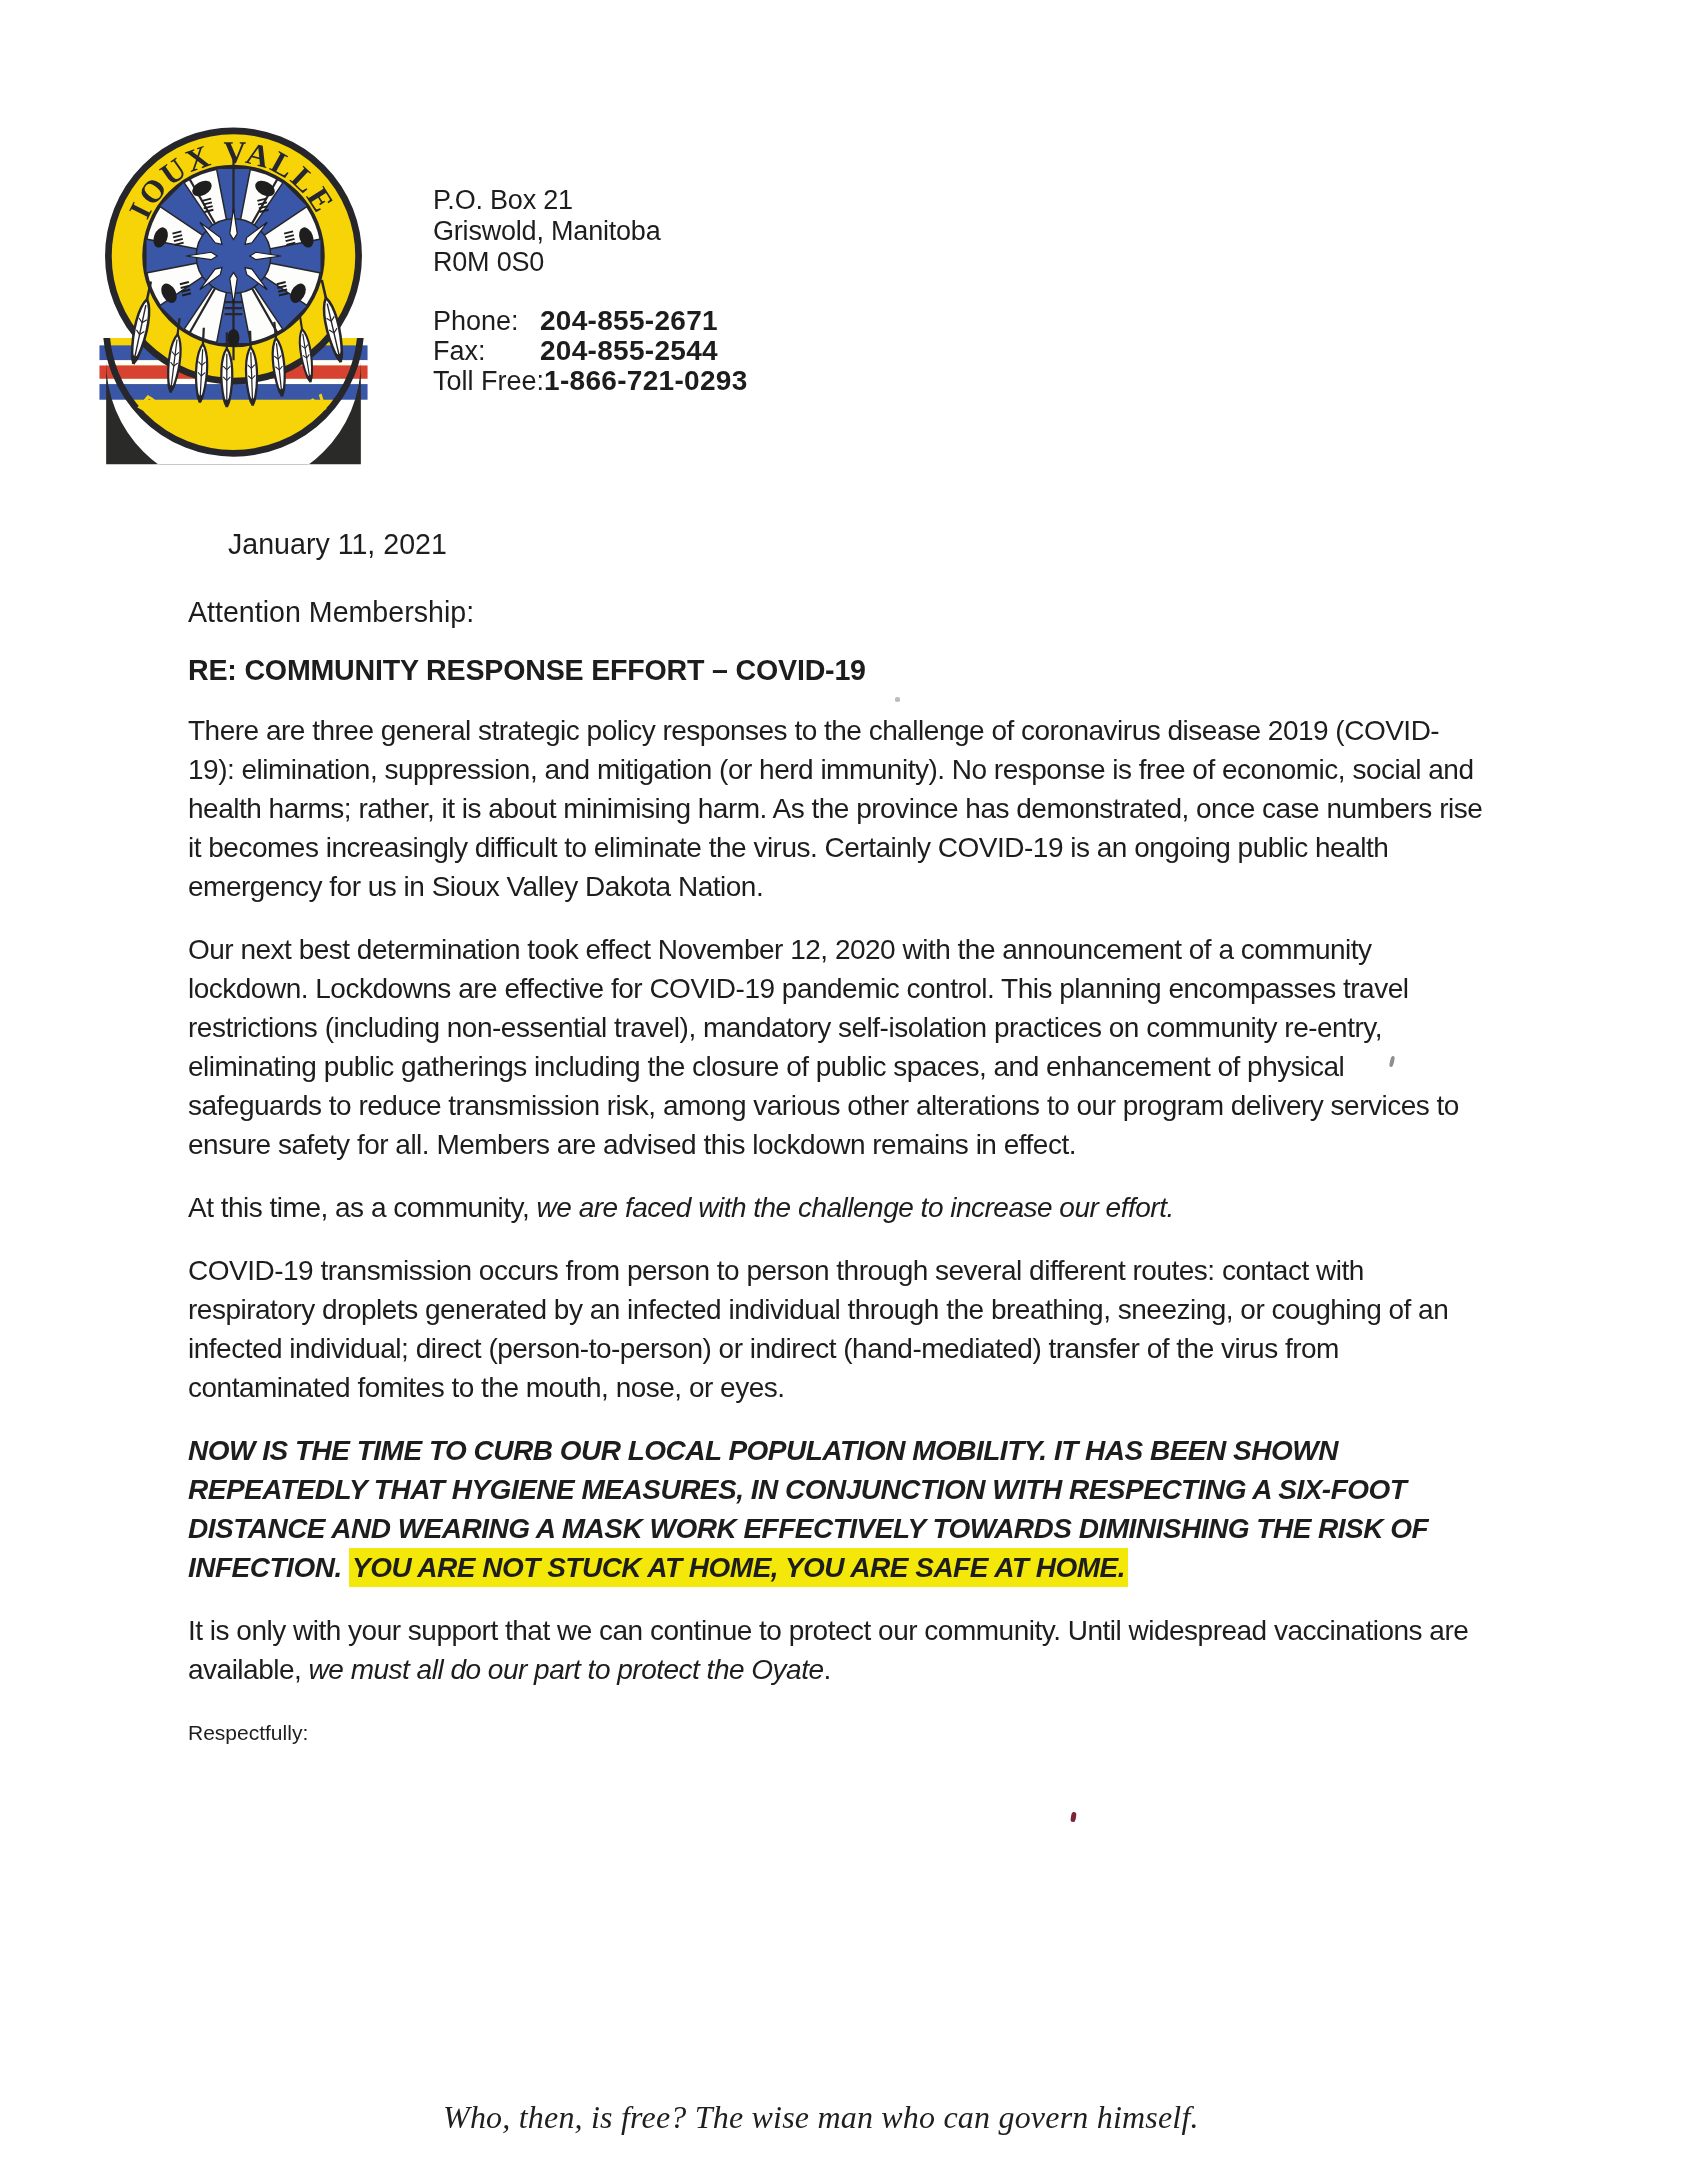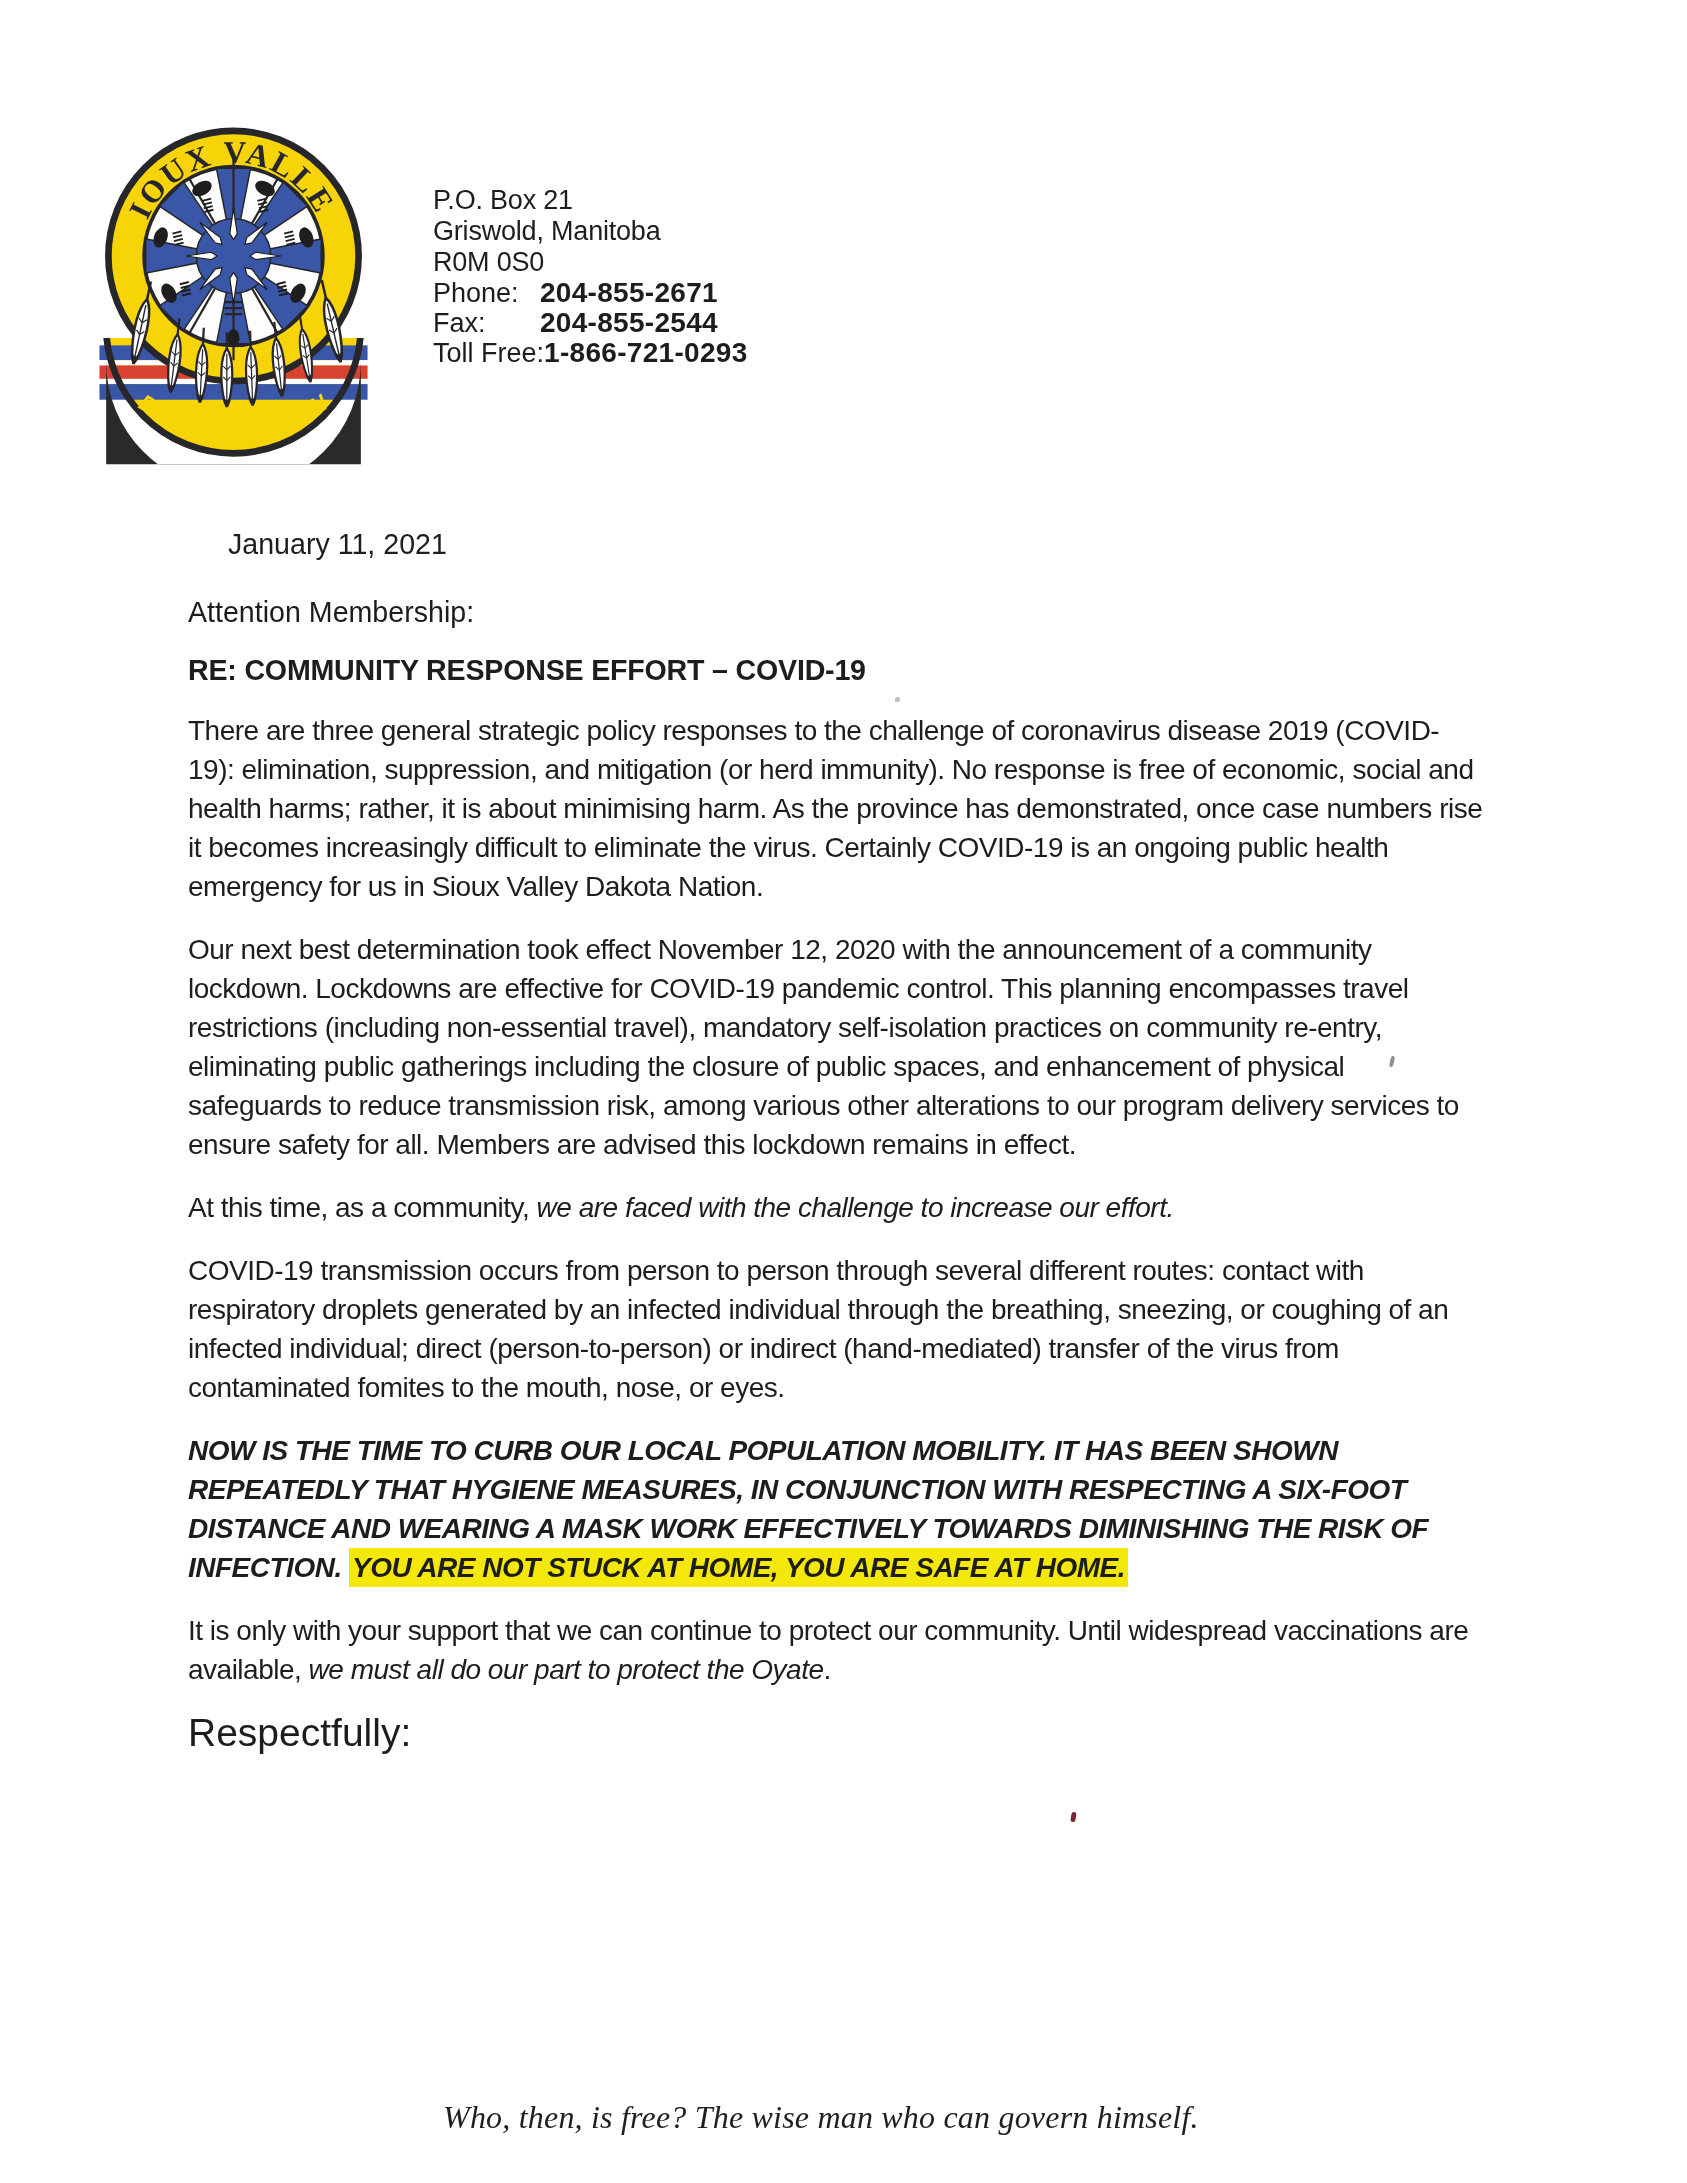--- a/index.html
+++ b/index.html
@@ -5,36 +5,36 @@
   * { margin:0; padding:0; box-sizing:border-box; }
   html,body { background:#e8e8e8; }
   .page {
     position:relative; width:1687px; height:2183px; background:#ffffff;
     font-family:"Liberation Sans", sans-serif; color:#1d1d1d; overflow:hidden;
   }
   
   .logo { position:absolute; left:92px; top:113px; width:283px; height:353px; }
   .lh-contact { position:absolute; left:433px; top:185px; }
   .addr-line { font-size:27px; line-height:31px; letter-spacing:-0.2px; }
-  .contact-rows { margin-top:0; }
+  .contact-rows { margin-top:28px; }
   .contact-row { font-size:27px; line-height:29px; }
   .contact-label { display:inline-block; min-width:107px; }
   .contact-value { font-weight:bold; font-size:28px; letter-spacing:0.3px; }
   
   .body-flow { position:absolute; left:188px; top:525px; width:1295px; }
   .date-line { font-size:28.6px; line-height:39px; margin-bottom:28.6px;margin-left:40px; }
   .attn-line { font-size:28.6px; line-height:39px; margin-bottom:19.5px; }
   .subject-line { font-size:28.6px; line-height:39px; font-weight:bold; margin-bottom:21px; letter-spacing:-0.2px; }
   .para { font-size:28px; line-height:39px; letter-spacing:-0.5px; margin-bottom:24px; }
   .rn-r {}
   .rn-i { font-style:italic; }
   .rn-bi { font-weight:bold; font-style:italic; }
   .rn-bih { font-weight:bold; font-style:italic; background:#f4e70a; padding:4px 3px;
             -webkit-box-decoration-break:clone; box-decoration-break:clone; }
-  .closing-line { font-size:39px; line-height:39px; margin-top:10.5px; margin-bottom:30px; }
+  .closing-line { font-size:21px; line-height:39px; margin-top:10.5px; margin-bottom:30px; }
   .signature-line { font-size:28.6px; line-height:39px; font-weight:bold; letter-spacing:-0.2px; }
   
   .footer-quote {
     position:absolute; left:0; top:2099px; width:100%;
     text-align:center; transform:translateX(-22.6px);
     font-family:"Liberation Serif", serif; font-style:italic;
     font-size:32px; color:#1f1f1f; letter-spacing:0.2px;
   }
   
   .artifact { position:absolute; border-radius:40%; }

